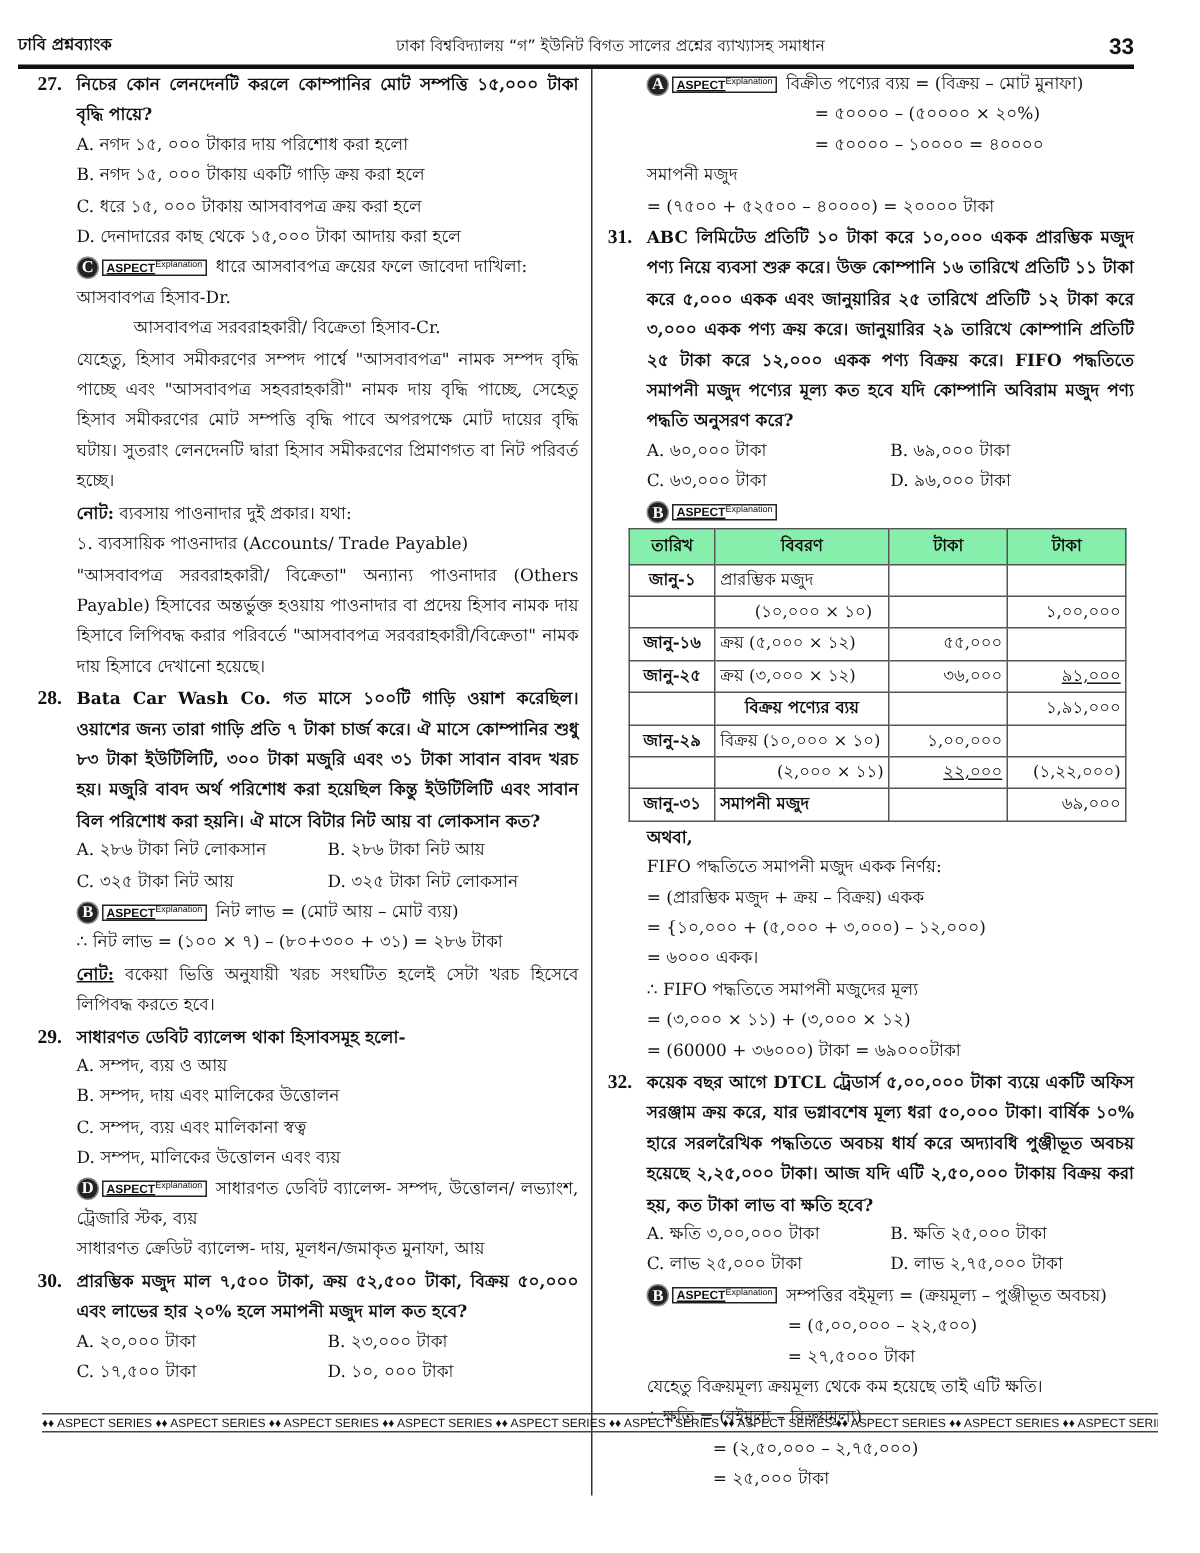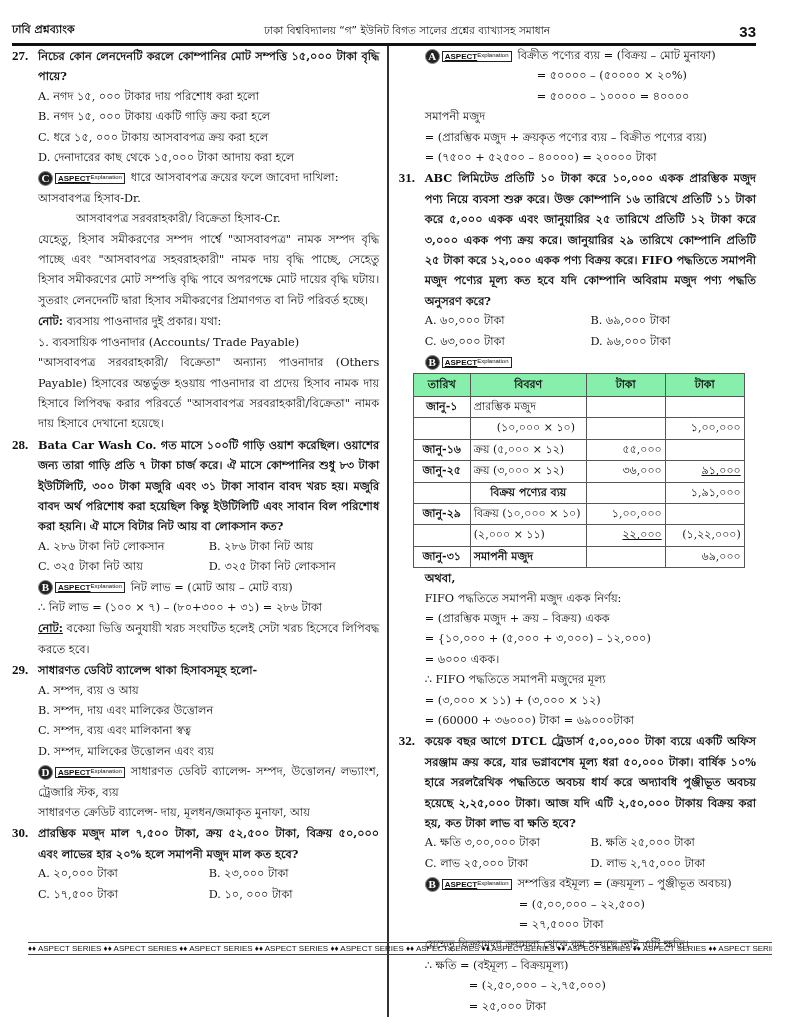--- a/index.html
+++ b/index.html
@@ -7,21 +7,21 @@
          font-family:"DejaVu Serif", serif; color:#111; }
   .page { position:absolute; left:12px; top:22px; width:744px; }
 
   .header { display:flex; align-items:flex-end; justify-content:space-between;
             height:18px; font-family:"DejaVu Sans", sans-serif; }
   .header .left { font-size:11px; font-weight:bold; }
   .header .mid { font-size:10.5px; }
   .header .num { font-family:"Liberation Sans", sans-serif; font-size:15px; font-weight:bold; }
   .header-rule { border-top:3px solid #111; margin-top:3px; }
 
-  .cols { display:flex; position:relative; }
+  .cols { display:flex; position:relative;margin-left:13px; }
   .col { width:368px; font-size:11.3px; line-height:20.4px; }
   .col.left { padding-right:8px; }
   .col.right { padding-left:10px; width:358px; }
   .divider { width:1.5px; background:#333; }
 
   .q { display:flex; font-weight:bold; }
   .q .qn { width:26px; flex:none; font-family:"Liberation Serif", serif; font-size:13px; }
   .q .qt { flex:1; text-align:justify; }
   .opt-row { display:flex; padding-left:26px; }
   .opt { flex:1; }
@@ -159,21 +159,20 @@
           <span class="circ">A</span>
           <span class="lbl">
               <span class="a">ASPECT</span>
               <span class="b">Explanation</span>
             </span>
         </span><span>বিক্রীত পণ্যের ব্যয়  = (বিক্রয় – মোট মুনাফা)</span>
       </div>
       <div class="eq-right">= ৫০০০০ – (৫০০০০ × ২০%)</div>
       <div class="eq-right">= ৫০০০০ – ১০০০০ = ৪০০০০</div>
       <div class="ind">সমাপনী মজুদ</div>
-      <div class="ind">= (প্রারম্ভিক মজুদ + ক্রয়কৃত পণ্যের ব্যয় – বিক্রীত পণ্যের ব্যয়)</div>
       <div class="ind">= (৭৫০০ + ৫২৫০০ – ৪০০০০) = ২০০০০ টাকা</div>
 
       <div class="q">
         <span class="qn">31.</span>
         <span class="qt">ABC লিমিটেড প্রতিটি ১০ টাকা করে ১০,০০০ একক প্রারম্ভিক মজুদ পণ্য নিয়ে ব্যবসা শুরু করে। উক্ত কোম্পানি ১৬ তারিখে প্রতিটি ১১ টাকা করে ৫,০০০ একক এবং জানুয়ারির ২৫ তারিখে প্রতিটি ১২ টাকা করে ৩,০০০ একক পণ্য ক্রয় করে। জানুয়ারির ২৯ তারিখে কোম্পানি প্রতিটি ২৫ টাকা করে ১২,০০০ একক পণ্য বিক্রয় করে। FIFO পদ্ধতিতে সমাপনী মজুদ পণ্যের মূল্য কত হবে যদি কোম্পানি অবিরাম মজুদ পণ্য পদ্ধতি অনুসরণ করে?</span>
       </div>
       <div class="opt-row">
         <span class="opt">A. ৬০,০০০ টাকা</span>
         <span class="opt">B. ৬৯,০০০ টাকা</span>
       </div>
@@ -231,21 +230,21 @@
               <td class="num">১,৯১,০০০</td>
             </tr>
             <tr>
               <td class="date">জানু-২৯</td>
               <td>বিক্রয় (১০,০০০ × ১০)</td>
               <td class="num">১,০০,০০০</td>
               <td class="num"></td>
             </tr>
             <tr>
               <td class="date"></td>
-              <td style="">(২,০০০ × ১১)</td>
+              <td style=" text-align: right;">(২,০০০ × ১১)</td>
               <td class="num under">২২,০০০</td>
               <td class="num">(১,২২,০০০)</td>
             </tr>
             <tr>
               <td class="date">জানু-৩১</td>
               <td style="font-weight: bold;">সমাপনী মজুদ</td>
               <td class="num"></td>
               <td class="num">৬৯,০০০</td>
             </tr>
           </tbody>

